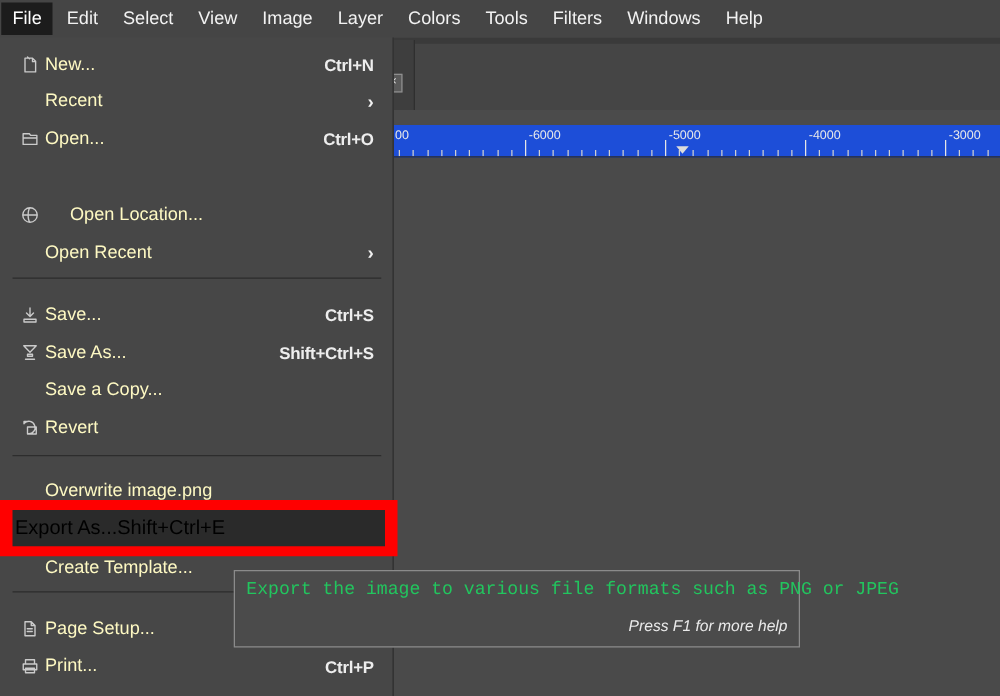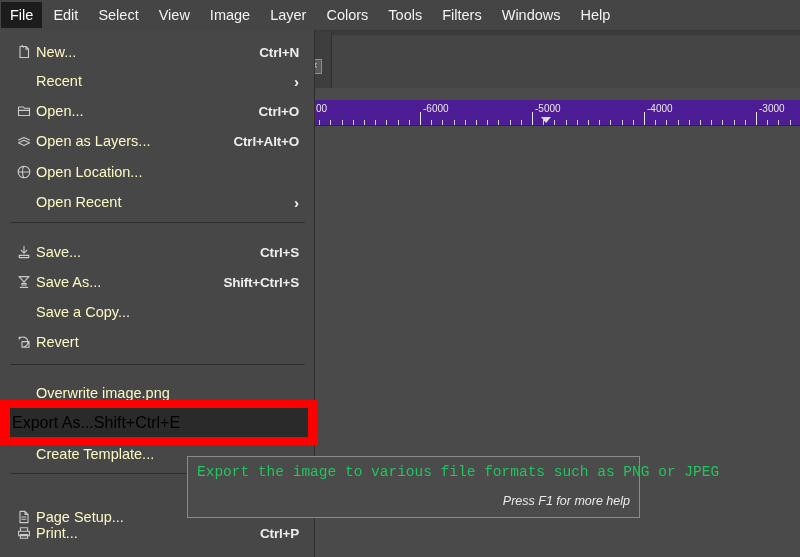--- a/index.html
+++ b/index.html
@@ -24,21 +24,21 @@
   .tab-box{position:absolute;left:303px;top:32px;width:28px;height:56px;background:#3e3e3e;border-right:1px solid #2f2f2f;}
   .close-btn{
     position:absolute;left:307px;top:59px;width:13px;height:13px;
     background:#5a5a5a;border:1px solid #8e8e8e;color:#e8e8e8;
     font-size:10px;line-height:12px;text-align:center;font-family:"Liberation Sans",sans-serif;
   }
 
   
   .ruler{
     position:absolute;left:315px;top:100px;width:485px;height:25px;
-    background:#4c1d95;border-bottom:1px solid #2b2b2b;overflow:hidden;
+    background:#1d4ed8;border-bottom:1px solid #2b2b2b;overflow:hidden;
   }
   .ruler .tick{position:absolute;bottom:0;width:1px;background:#d8d8d8;}
   .ruler .tick.minor{height:5px;background:#cfcfcf;}
   .ruler .tick.major{height:13px;background:#e6e6e6;}
   .ruler .lbl{
     position:absolute;top:3px;color:#e9e9e9;font-size:10px;
     font-family:"Liberation Sans",sans-serif;white-space:nowrap;
   }
   .ruler .marker{
     position:absolute;bottom:2px;width:0;height:0;
@@ -211,30 +211,21 @@
       </div>
       <div class="menu-item" style="top: 67px;">
         <span class="mi-icon">
           <svg width="16" height="16" viewBox="0 0 16 16" fill="none" stroke="#cbcbcb" stroke-width="1.1">
             <path d="M2.5 4h5l1 1.3h5v7.2h-11z M2.5 7.4h11" stroke-linejoin="round" stroke-linecap="round"></path>
           </svg>
         </span>
         <span class="mi-label">Open...</span>
         <span class="mi-accel">Ctrl+O</span>
       </div>
-      <div class="menu-item" style="top: 97px;">
-        <span class="mi-icon">
-          <svg width="16" height="16" viewBox="0 0 16 16" fill="none" stroke="#cbcbcb" stroke-width="1.1">
-            <path d="M2.5 9.8l5.5-2.6 5.5 2.6-5.5 2.6z M2.5 7.0l5.5-2.6 5.5 2.6" stroke-linejoin="round" stroke-linecap="round"></path>
-          </svg>
-        </span>
-        <span class="mi-label">Open as Layers...</span>
-        <span class="mi-accel">Ctrl+Alt+O</span>
-      </div>
-      <div class="menu-item" style="top: 128px;">
+      <div class="menu-item" style="top: 128px; gap: 20px;">
         <span class="mi-icon">
           <svg width="16" height="16" viewBox="0 0 16 16" fill="none" stroke="#cbcbcb" stroke-width="1.1">
             <path d="M8 2.2a5.8 5.8 0 100 11.6 5.8 5.8 0 100-11.6z M8 2.2c-2 2-2 9.6 0 11.6 M2.3 8h11.4" stroke-linejoin="round" stroke-linecap="round"></path>
           </svg>
         </span>
         <span class="mi-label">Open Location...</span>
       </div>
       <div class="menu-item" style="top: 158px;">
         <span class="mi-icon"></span>
         <span class="mi-label">Open Recent</span>
@@ -271,21 +262,21 @@
         <span class="mi-label">Revert</span>
       </div>
       <div class="menu-item" style="top: 410px;">
         <span class="mi-icon"></span>
         <span class="mi-label">Create Template...</span>
       </div>
       <div class="menu-item" style="top: 349px;">
         <span class="mi-icon"></span>
         <span class="mi-label">Overwrite image.png</span>
       </div>
-      <div class="menu-item" style="top: 473px;">
+      <div class="menu-item" style="top: 459px;">
         <span class="mi-icon">
           <svg width="16" height="16" viewBox="0 0 16 16" fill="none" stroke="#cbcbcb" stroke-width="1.1">
             <path d="M4 2.4h5l3 3v8.2H4z M9 2.4v3h3 M5.8 8h4 M5.8 10.2h4" stroke-linejoin="round" stroke-linecap="round"></path>
           </svg>
         </span>
         <span class="mi-label">Page Setup...</span>
       </div>
       <div class="menu-item" style="top: 489px;">
         <span class="mi-icon">
           <svg width="16" height="16" viewBox="0 0 16 16" fill="none" stroke="#cbcbcb" stroke-width="1.1">

